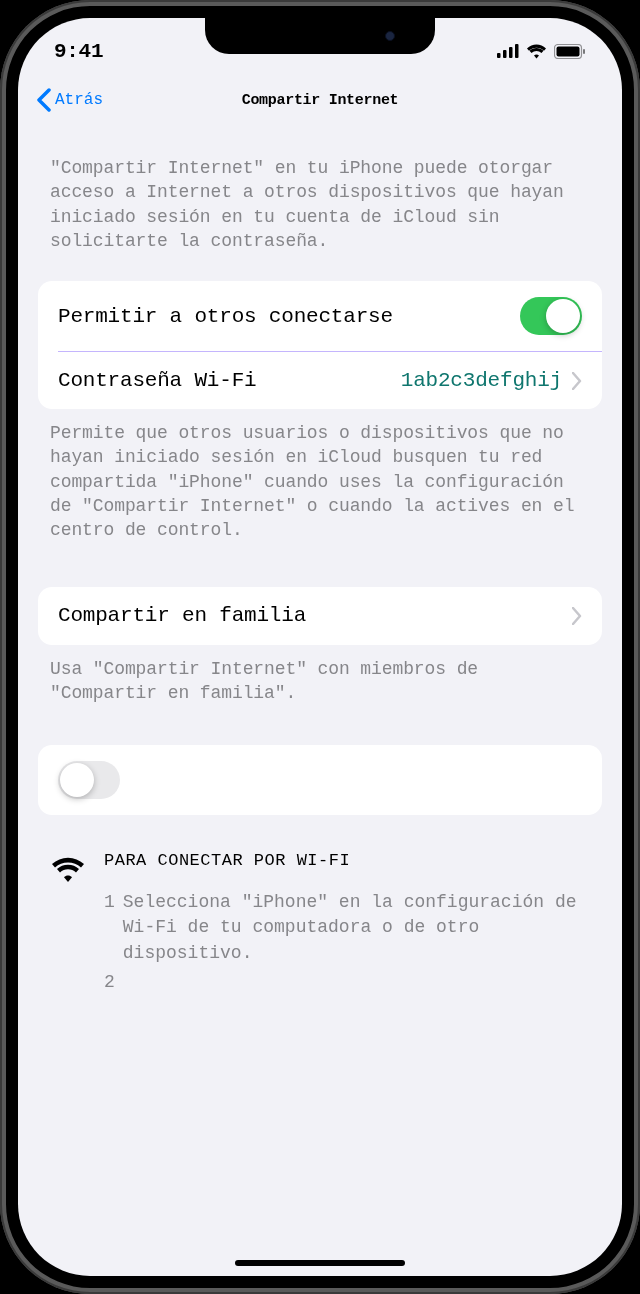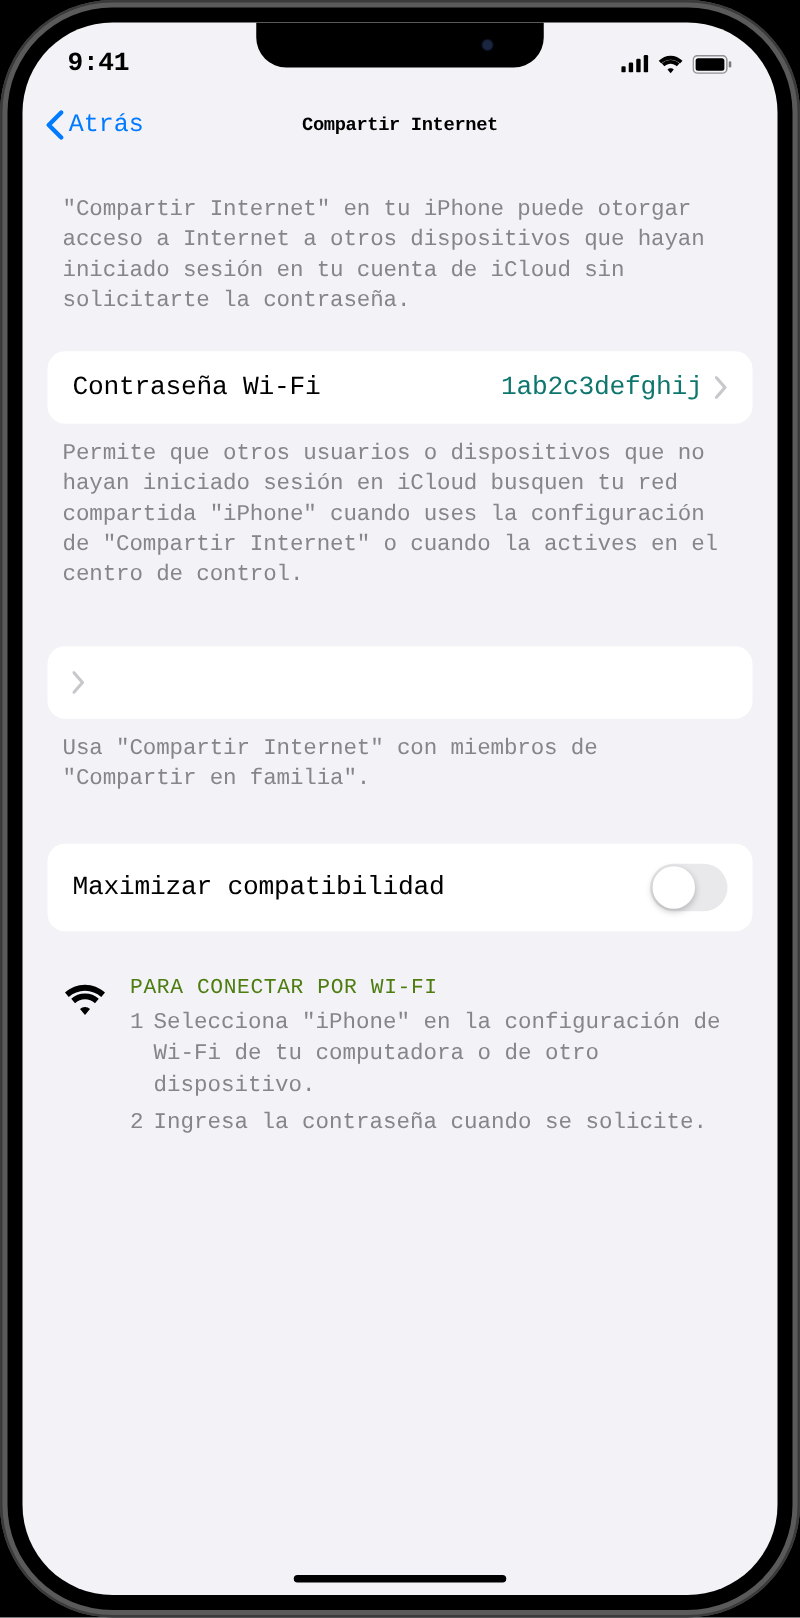--- a/index.html
+++ b/index.html
@@ -73,21 +73,21 @@
       height: 56px;
       display: flex;
       align-items: center;
       position: relative;
       padding: 0 10px;
     }
     .back-btn {
       display: flex;
       align-items: center;
       color: #007aff;
-      font-size: 20px;
+      font-size: 16px;
       gap: 4px;
       cursor: pointer;
       padding: 4px 8px;
     }
     .nav-title {
       position: absolute;
       left: 50%;
       transform: translateX(-50%);
       font-size: 15px;
       font-weight: 600;
@@ -117,22 +117,22 @@
     .row {
       display: flex;
       align-items: center;
       justify-content: space-between;
       padding: 16px 20px;
       min-height: 58px;
       font-size: 21px;
       letter-spacing: -0.2px;
     }
     .row + .row {
-      border-top: 3px solid #c4b5fd;
-      margin-left: 36px;
+      border-top: 1px solid #c4b5fd;
+      margin-left: 20px;
       padding-left: 0;
       text-align: center;
     }
     .row-label { color: #000; }
     .row-right {
       display: flex;
       align-items: center;
       gap: 10px;
     }
     .row-value {
@@ -167,23 +167,23 @@
       gap: 18px;
       padding: 36px 12px 0 12px;
     }
     .inst-icon {
       flex-shrink: 0;
       padding-top: 4px;
     }
     .inst-content { flex: 1; }
     .inst-title {
       font-size: 17px;
-      color: #4d7c0f;
+      color: #000000;
       letter-spacing: 0.5px;
-      margin-bottom: 6px;
+      margin-bottom: 20px;
     }
     .inst-step {
       font-size: 18px;
       color: #86868a;
       line-height: 1.4;
       display: flex;
       gap: 8px;
       margin-bottom: 4px;
     }
     .inst-step-num { flex-shrink: 0; }
@@ -239,47 +239,53 @@
       </div>
       <div class="nav-title">Compartir Internet</div>
     </div>
 
     <div class="content">
 
       <div class="section-desc">"Compartir Internet" en tu iPhone puede otorgar acceso a Internet a otros dispositivos que hayan iniciado sesión en tu cuenta de iCloud sin solicitarte la contraseña.</div>
 
       <div class="group">
         <div class="row">
+          <span class="row-label">Permitir a otros conectarse</span>
+          <div class="toggle on">
+            <div class="toggle-knob"></div>
+          </div>
+        </div>
+        <div class="row">
           <span class="row-label">Contraseña Wi-Fi</span>
           <div class="row-right">
             <span class="row-value">1ab2c3defghij</span>
             <svg class="chevron" width="10" height="18" viewBox="0 0 10 18">
               <path d="M1 1 L8 9 L1 17" stroke="#c7c7cc" stroke-width="2.5" fill="none" stroke-linecap="round" stroke-linejoin="round"></path>
             </svg>
           </div>
         </div>
       </div>
 
       <div class="section-desc below">Permite que otros usuarios o dispositivos que no hayan iniciado sesión en iCloud busquen tu red compartida "iPhone" cuando uses la configuración de "Compartir Internet" o cuando la actives en el centro de control.</div>
 
       <div class="group" style="margin-top:44px">
         <div class="row">
+          <span class="row-label">Compartir en familia</span>
           <div class="row-right">
             <svg class="chevron" width="10" height="18" viewBox="0 0 10 18">
               <path d="M1 1 L8 9 L1 17" stroke="#c7c7cc" stroke-width="2.5" fill="none" stroke-linecap="round" stroke-linejoin="round"></path>
             </svg>
           </div>
         </div>
       </div>
 
       <div class="section-desc below">Usa "Compartir Internet" con miembros de "Compartir en familia".</div>
 
       <div class="group" style="margin-top:40px">
         <div class="row">
-          <span class="row-label">Maximizar compatibilidad</span>
           <div class="toggle off">
             <div class="toggle-knob"></div>
           </div>
         </div>
       </div>
 
 
       <div class="instructions">
         <div class="inst-icon">
           <svg width="36" height="28" viewBox="0 0 36 28">
@@ -289,21 +295,20 @@
           </svg>
         </div>
         <div class="inst-content">
           <div class="inst-title">PARA CONECTAR POR WI-FI</div>
           <div class="inst-step">
             <span class="inst-step-num">1</span>
             <span>Selecciona "iPhone" en la configuración de Wi-Fi de tu computadora o de otro dispositivo.</span>
           </div>
           <div class="inst-step">
             <span class="inst-step-num">2</span>
-            <span>Ingresa la contraseña cuando se solicite.</span>
           </div>
         </div>
       </div>
 
     </div>
 
     <div class="home-indicator"></div>
   </div>
 </div>
 

